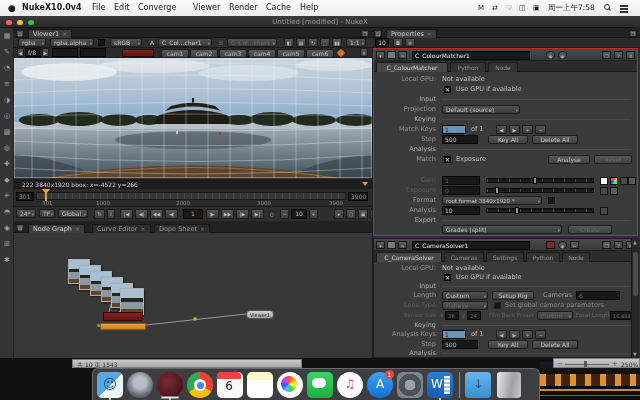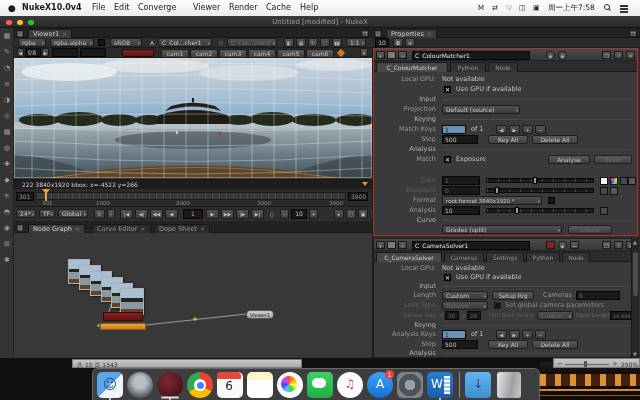--- a/index.html
+++ b/index.html
@@ -393,21 +393,21 @@
   </div>
   <div class="pr" style="top:157px">
     <span class="lbl" style="left:0;width:58px">Analysis</span>
     <span class="fld" style="left:64px;width:38px">10</span>
     <span class="sl" style="left:108px;width:108px">
         <span class="sh" style="left:28px"></span>
       </span>
     <span class="chipw" style="left:222px;top:1px;background:#4a4a4a"></span>
   </div>
   <div class="pr" style="top:167px">
-    <span class="sec" style="left:0;width:58px">Curve</span>
+    <span class="sec" style="left:0;width:58px">Export</span>
     <span class="sline" style="left:64px;right:2px"></span>
   </div>
   <div class="pr" style="top:176px">
     <span class="dd" style="left:64px;width:120px">Grades (split)</span>
     <span class="btn dim" style="left:190px;width:44px">Create</span>
   </div>
 </div>
 
 <div class="panel" style="left:373px;top:238px;width:265px;height:120px;border:1px solid #1f1f1f;overflow:hidden">
   <div class="phead">

